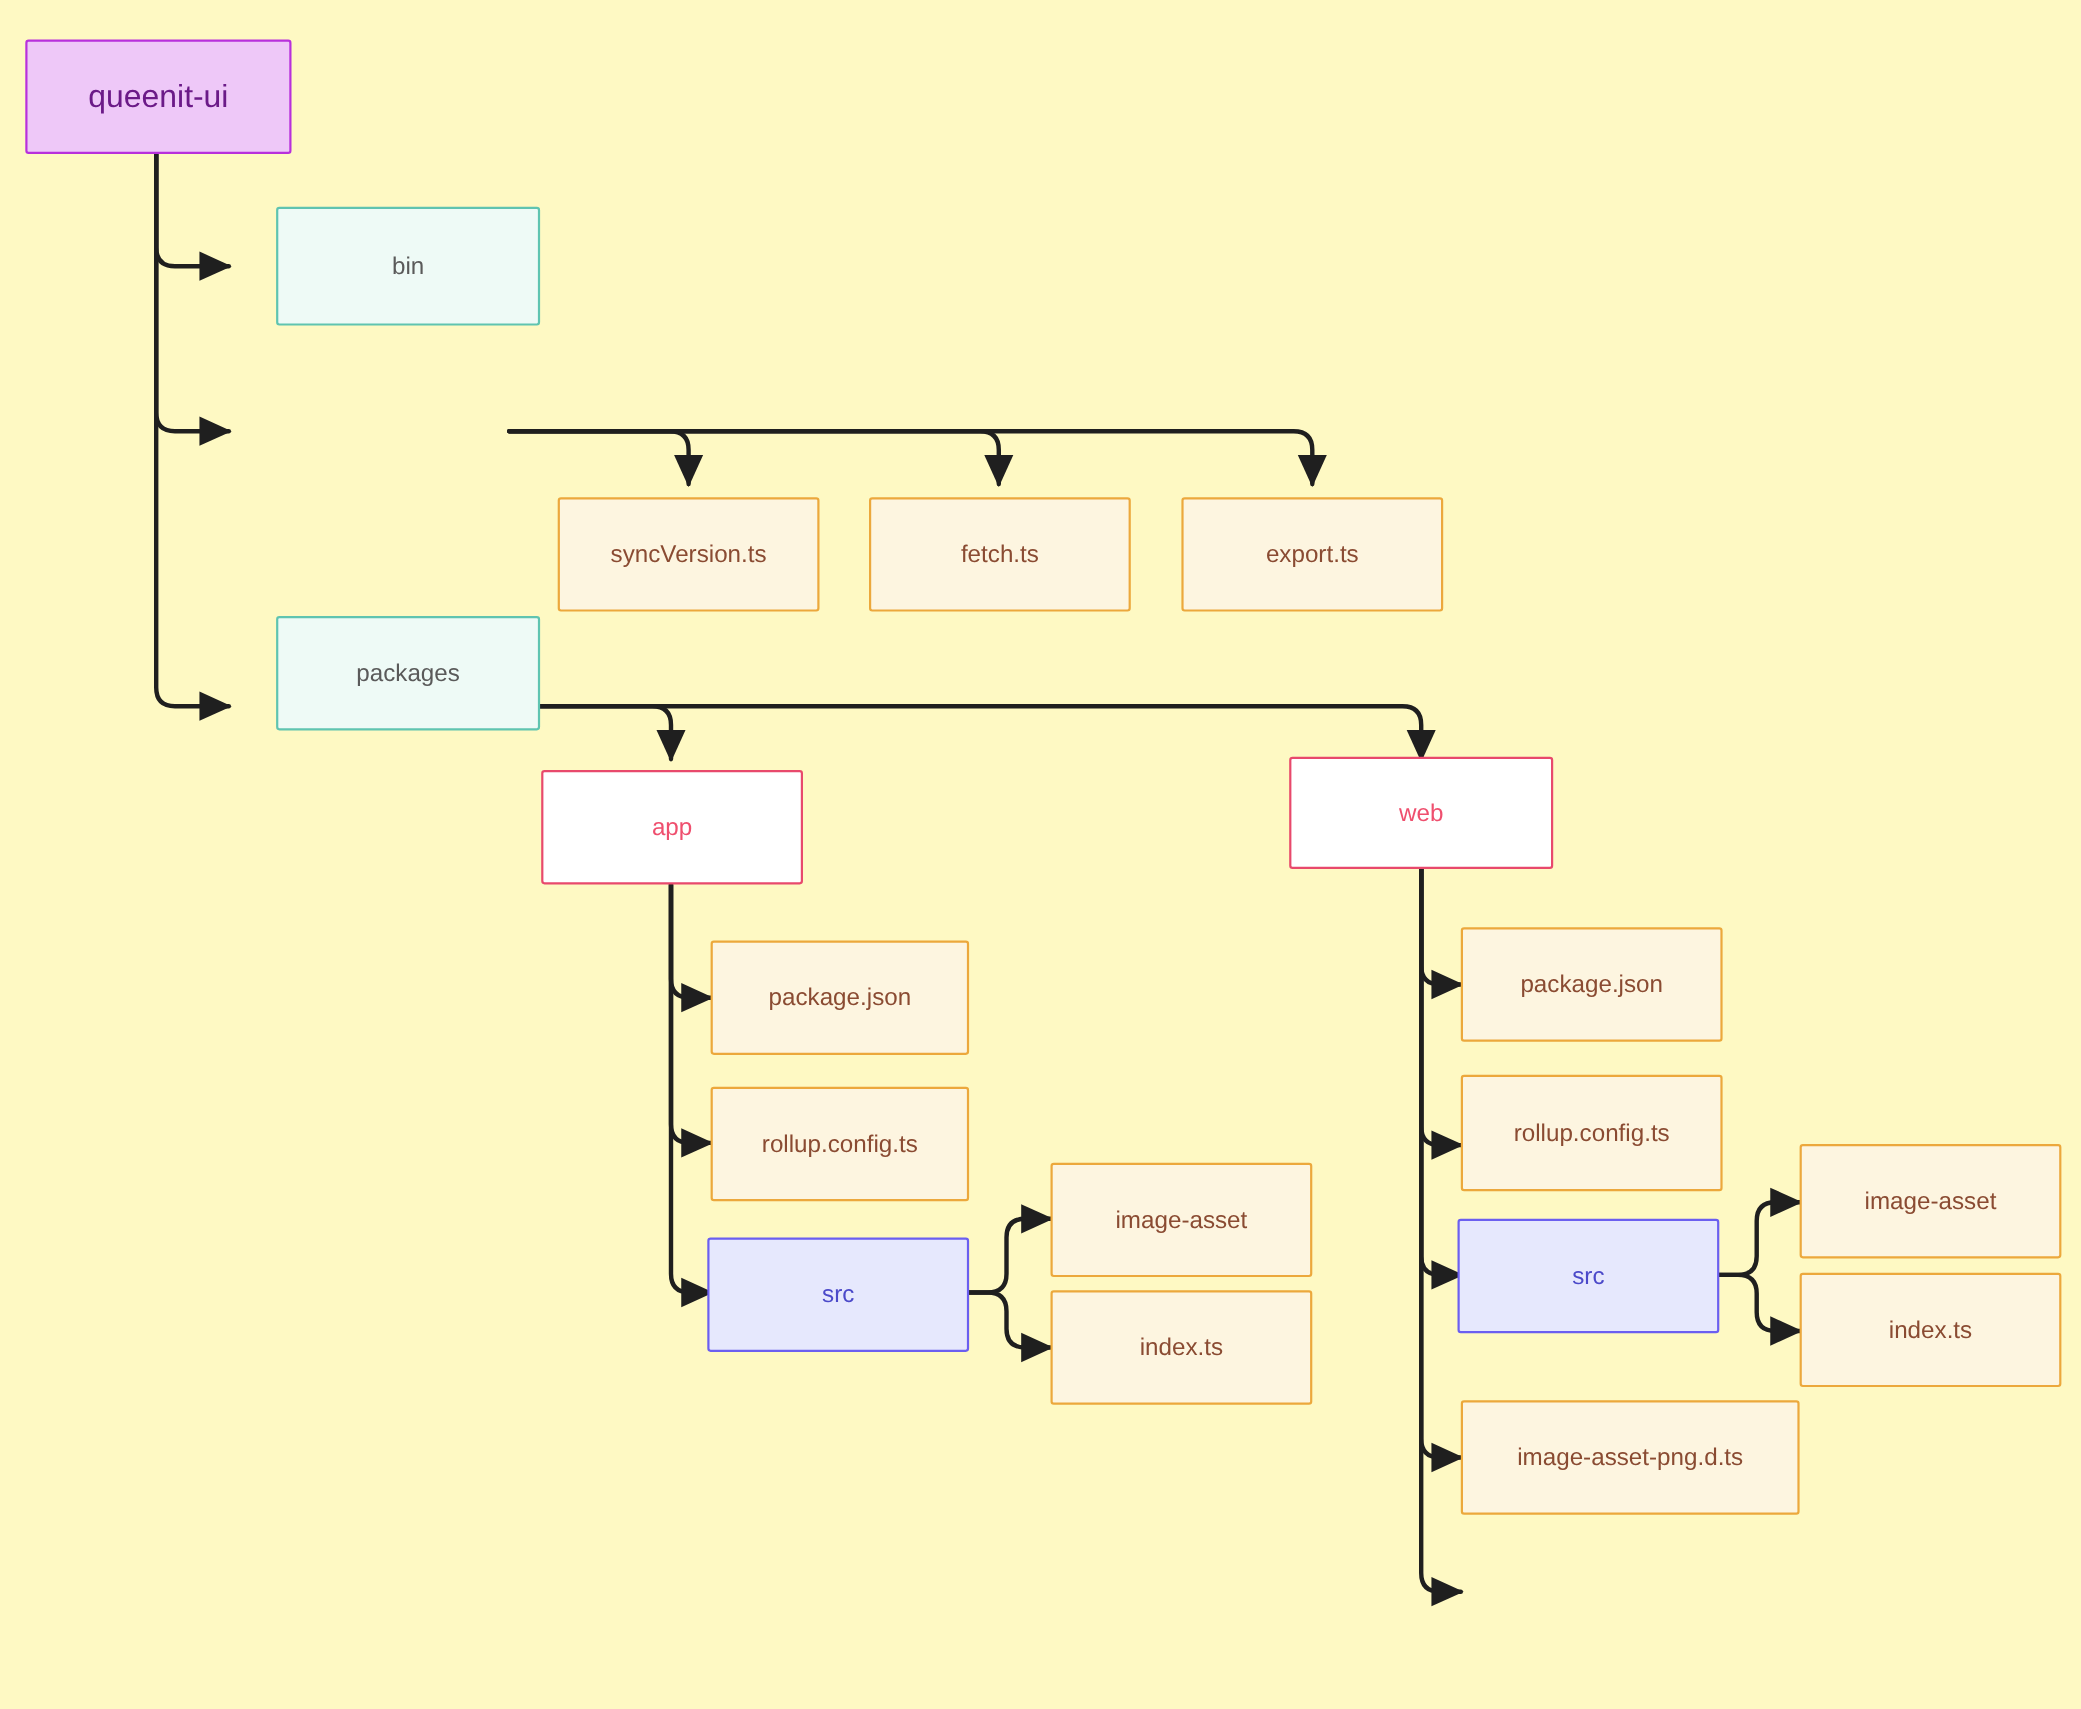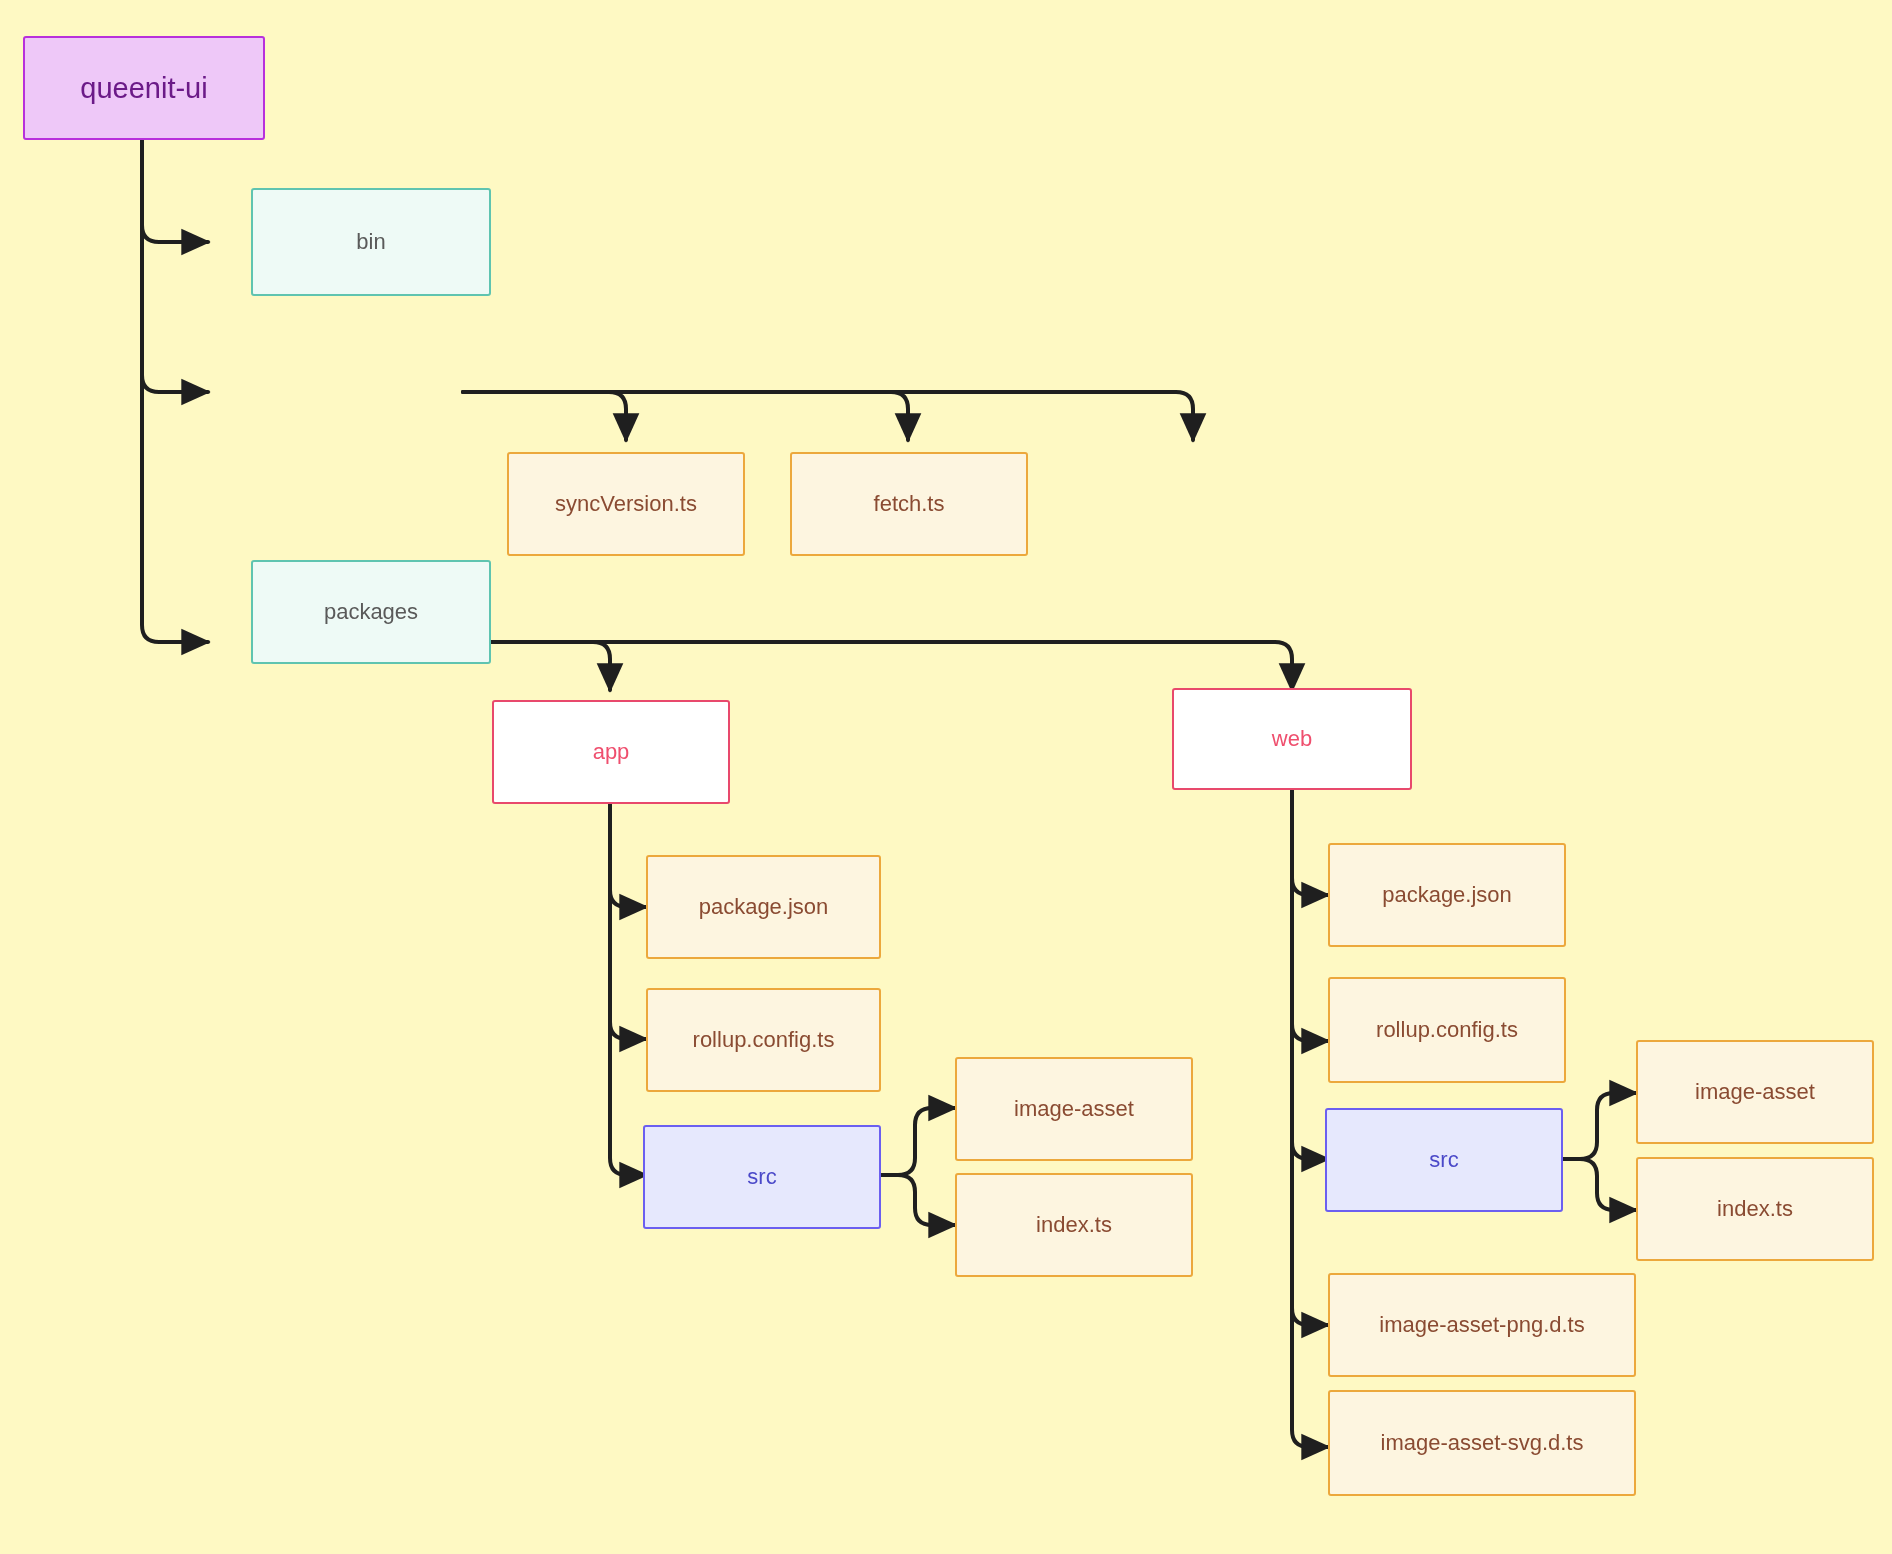--- a/index.html
+++ b/index.html
@@ -149,20 +149,23 @@
   </div>
 
   <div class="node n-file" style="left:790px; top:452px; width:238px; height:104px;">
     <span class="node-label">fetch.ts</span>
   </div>
 
   <div class="node n-file" style="left:507px; top:452px; width:238px; height:104px;">
     <span class="node-label">syncVersion.ts</span>
   </div>
 
+  <div class="node n-file" style="left:1074px; top:452px; width:238px; height:104px;">
+    <span class="node-label">export.ts</span>
+  </div>
 
   <div class="node n-pkg" style="left:492px; top:700px; width:238px; height:104px;">
     <span class="node-label">app</span>
   </div>
 
   <div class="node n-pkg" style="left:1172px; top:688px; width:240px; height:102px;">
     <span class="node-label">web</span>
   </div>
 
   <div class="node n-file" style="left:646px; top:855px; width:235px; height:104px;">
@@ -202,17 +205,14 @@
   </div>
 
   <div class="node n-file" style="left:1636px; top:1157px; width:238px; height:104px;">
     <span class="node-label">index.ts</span>
   </div>
 
   <div class="node n-file" style="left:1328px; top:1273px; width:308px; height:104px;">
     <span class="node-label">image-asset-png.d.ts</span>
   </div>
 
-  <div class="node n-file" style="left:1328px; top:1390px; width:308px; height:106px;">
-    <span class="node-label">image-asset-svg.d.ts</span>
-  </div>
 
 </div>
 
 </body></html>

